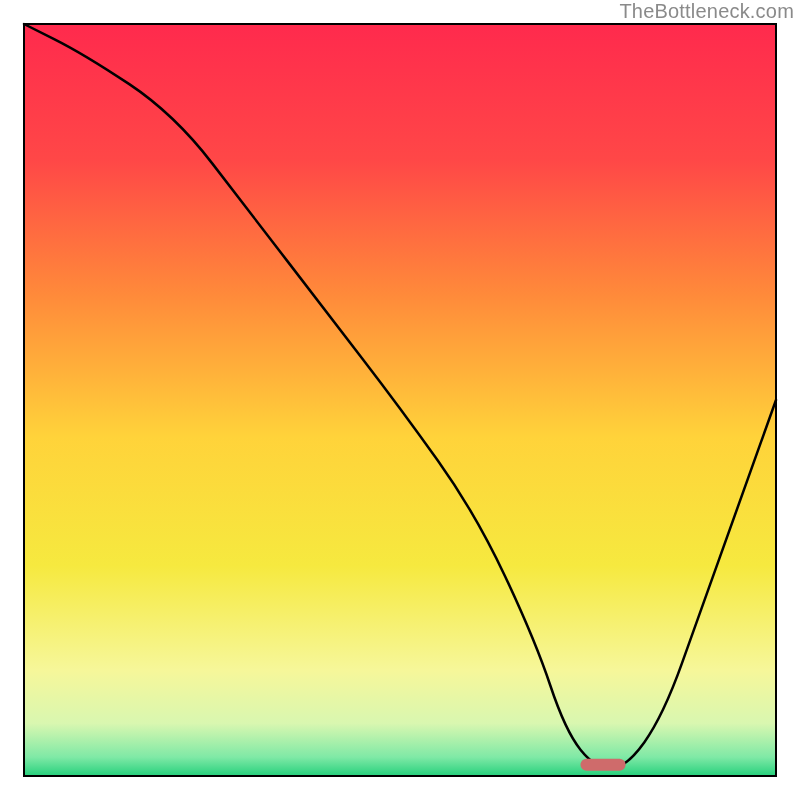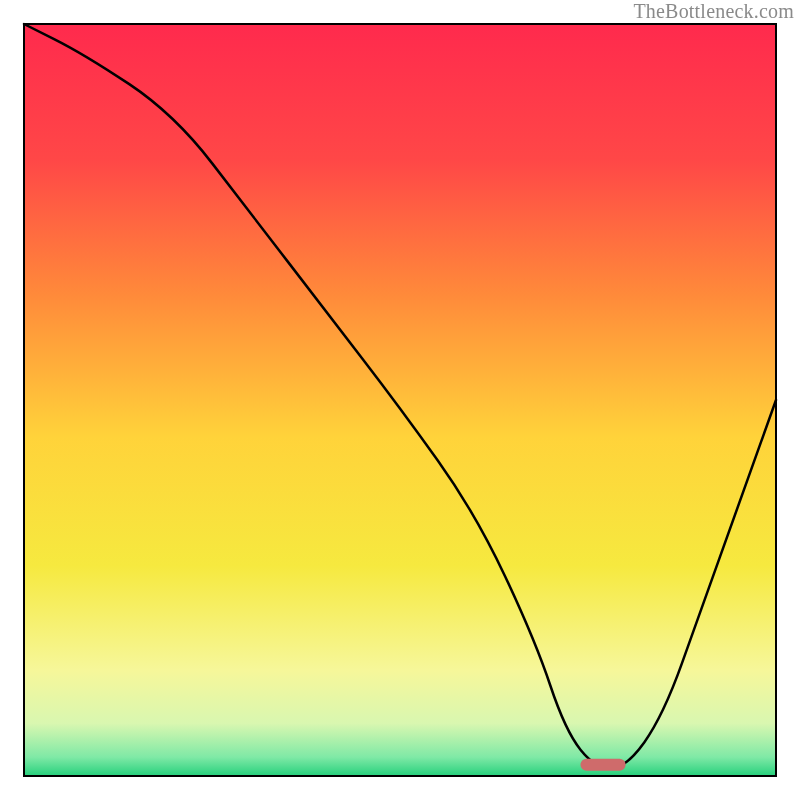--- a/index.html
+++ b/index.html
@@ -15,21 +15,21 @@
     position: relative;
     width: 800px;
     height: 800px;
   }
   .watermark {
     position: absolute;
     top: 0px;
     right: 6px;
     color: #8a8a8a;
     font-size: 20px;
-    font-family: Liberation Serif, serif;
+    font-family: Liberation Sans, sans-serif;
     letter-spacing: 0.2px;
     z-index: 10;
   }
   svg.plot {
     position: absolute;
     left: 0;
     top: 0;
     width: 800px;
     height: 800px;
     display: block;

